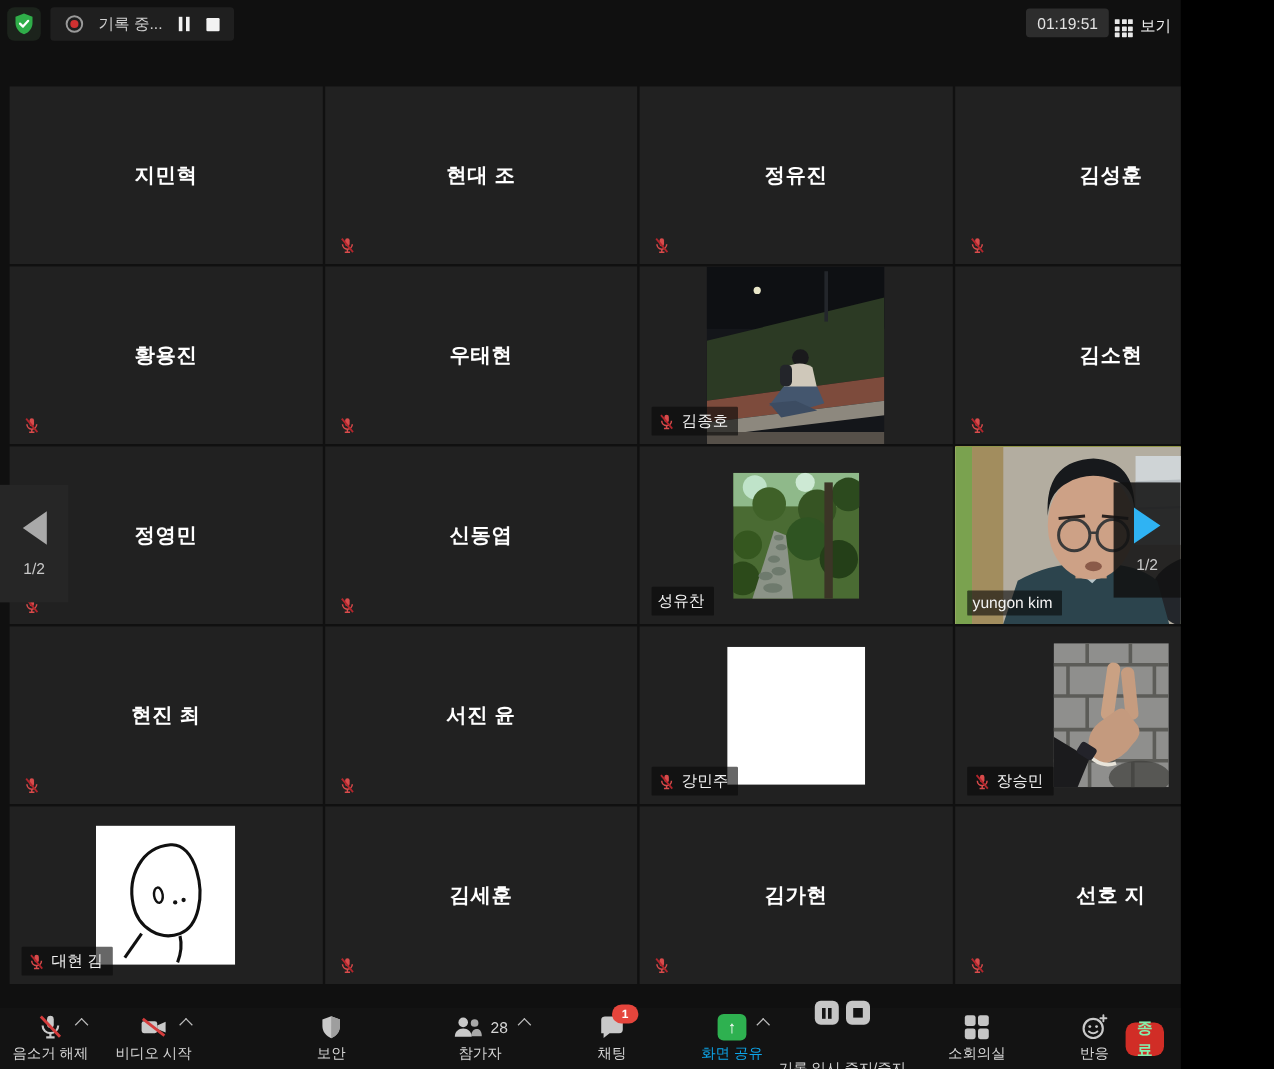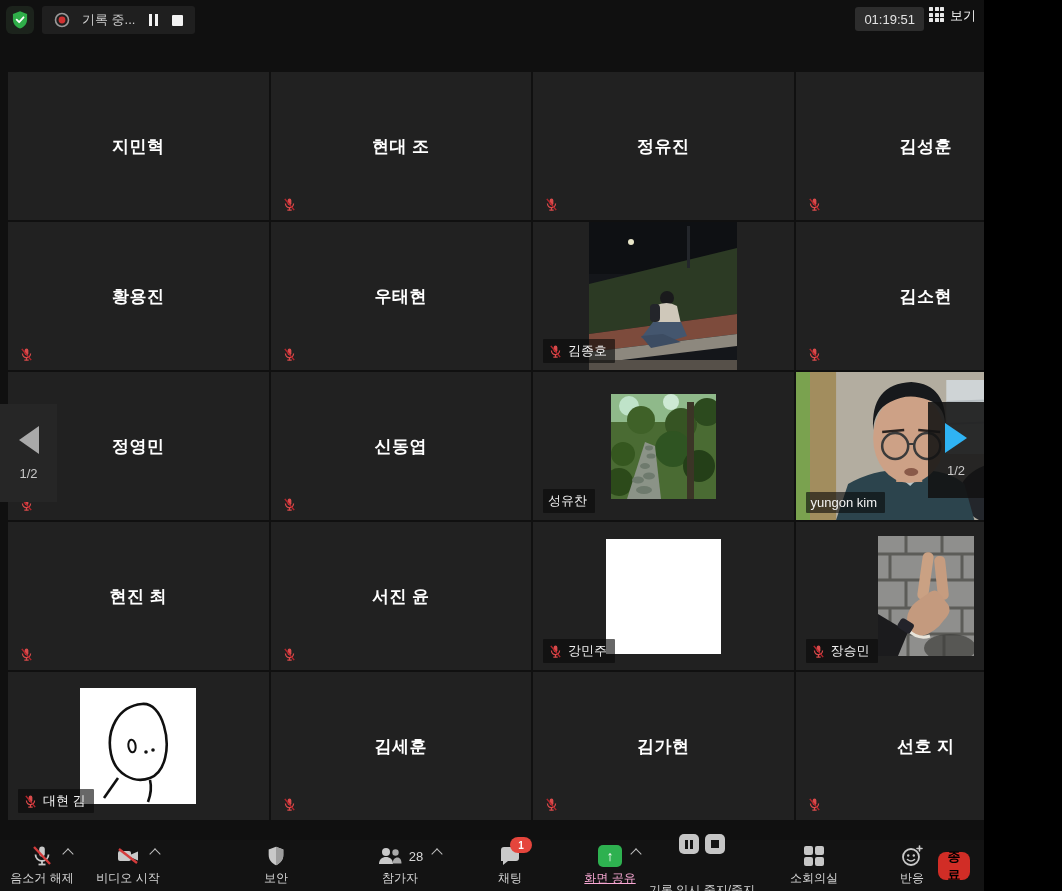--- a/index.html
+++ b/index.html
@@ -11,21 +11,21 @@
   .shield-tile{position:absolute;left:6px;top:6px;width:28px;height:28px;background:#1c231c;
                border-radius:6px;display:flex;align-items:center;justify-content:center;cursor:pointer;}
   .rec-widget{position:absolute;left:42px;top:6px;height:28px;background:#1f1f1f;border-radius:3px;
               display:flex;align-items:center;gap:12px;padding:0 12px;}
   .rec-label{font-size:13px;color:#cfcfcf;}
   .rec-pause{display:flex;gap:3px;cursor:pointer;padding:2px;}
   .rec-pause i{display:block;width:3px;height:12px;background:#f2f2f2;}
   .rec-stop{width:11px;height:11px;background:#f2f2f2;border-radius:1px;cursor:pointer;}
   .timer{position:absolute;right:60px;top:7px;height:24px;background:#2d2d2d;border-radius:3px;
          display:flex;align-items:center;padding:0 9px;font-size:13px;color:#e3e3e3;}
-  .view-btn{position:absolute;right:8px;top:7px;height:24px;display:flex;align-items:flex-start;gap:6px;
+  .view-btn{position:absolute;right:8px;top:7px;height:24px;display:flex;align-items:flex-end;gap:6px;
             font-size:13px;color:#f0f0f0;cursor:pointer;}
   .grid-icon{display:grid;grid-template-columns:repeat(3,4px);grid-auto-rows:4px;gap:1.5px;}
   .grid-icon i{background:#e8e8e8;border-radius:0.5px;}
 
   
   .grid{position:absolute;left:8px;top:72px;width:1048px;display:grid;
         grid-template-columns:repeat(4,1fr);grid-auto-rows:148px;gap:2px;}
   .tile{position:relative;background:#212121;overflow:hidden;}
   .tile-active{outline:3px solid #d8e14c;outline-offset:-3px;}
   .center-name{position:absolute;inset:0;display:flex;align-items:center;justify-content:center;
@@ -47,36 +47,36 @@
   .nav-right .tri{width:0;height:0;border-top:15px solid transparent;border-bottom:15px solid transparent;
                   border-left:22px solid #2fb3f3;}
   .page-num{font-size:13px;color:#c9c9c9;}
 
   
   .toolbar{position:absolute;left:0;bottom:0;width:100%;height:51px;background:#131313;
            display:flex;align-items:center;padding:0 14px;box-sizing:border-box;}
   .tb-item{position:relative;display:flex;flex-direction:column;align-items:center;justify-content:center;
            gap:2px;cursor:pointer;min-width:52px;}
   .tb-label{font-size:12px;color:#d6d6d6;white-space:nowrap;}
-  .tb-label.green{color:#f9a8d4;text-decoration:underline;}
+  .tb-label.green{color:#0ea5e9;}
   .icon-row{position:relative;height:24px;display:flex;align-items:center;gap:6px;}
   .chev{position:absolute;right:-18px;top:6px;width:7px;height:7px;
         border-right:1.6px solid #bdbdbd;border-bottom:1.6px solid #bdbdbd;transform:rotate(-135deg);cursor:pointer;}
   .count{font-size:13px;color:#d6d6d6;}
   .badge{position:absolute;top:-7px;right:-10px;min-width:16px;height:16px;background:#e5453c;border-radius:9px;
          color:#fff;font-size:10px;font-weight:700;display:flex;align-items:center;justify-content:center;padding:0 3px;}
   .share-ico{width:24px;height:22px;background:#2eb150;border-radius:5px;display:flex;align-items:center;justify-content:center;
              color:#fff;font-size:14px;font-weight:700;}
   .ps{width:20px;height:20px;background:#c6c6c6;border-radius:5px;display:flex;align-items:center;justify-content:center;gap:2px;}
   .ps i.bar{display:block;width:3px;height:9px;background:#141414;}
   .ps i.sq{display:block;width:8px;height:8px;background:#141414;}
   .bo-icon{display:grid;grid-template-columns:9px 9px;grid-auto-rows:9px;gap:2.5px;}
   .bo-icon i{background:#c6c6c6;border-radius:2px;}
   .end-btn{margin-left:auto;width:62px;height:28px;background:#d12d26;border-radius:8px;border:none;
-           color:#000000;font-size:13px;font-weight:700;display:flex;align-items:center;justify-content:center;
+           color:#86efac;font-size:13px;font-weight:700;display:flex;align-items:center;justify-content:center;
            cursor:pointer;font-family:"Liberation Sans",sans-serif;}
 
   .m0{margin-left:2px;} .m1{margin-left:34px;} .m2{margin-left:96px;} .m3{margin-left:72px;}
   .m4{margin-left:58px;} .m5{margin-left:48px;} .m6{margin-left:40px;gap:26px;} .m7{margin-left:60px;font-family:Liberation Serif, serif;} .m8{margin-left:46px;justify-content:flex-end;}
 </style>
 </head>
 <body>
 
 <div class="stage">
 

